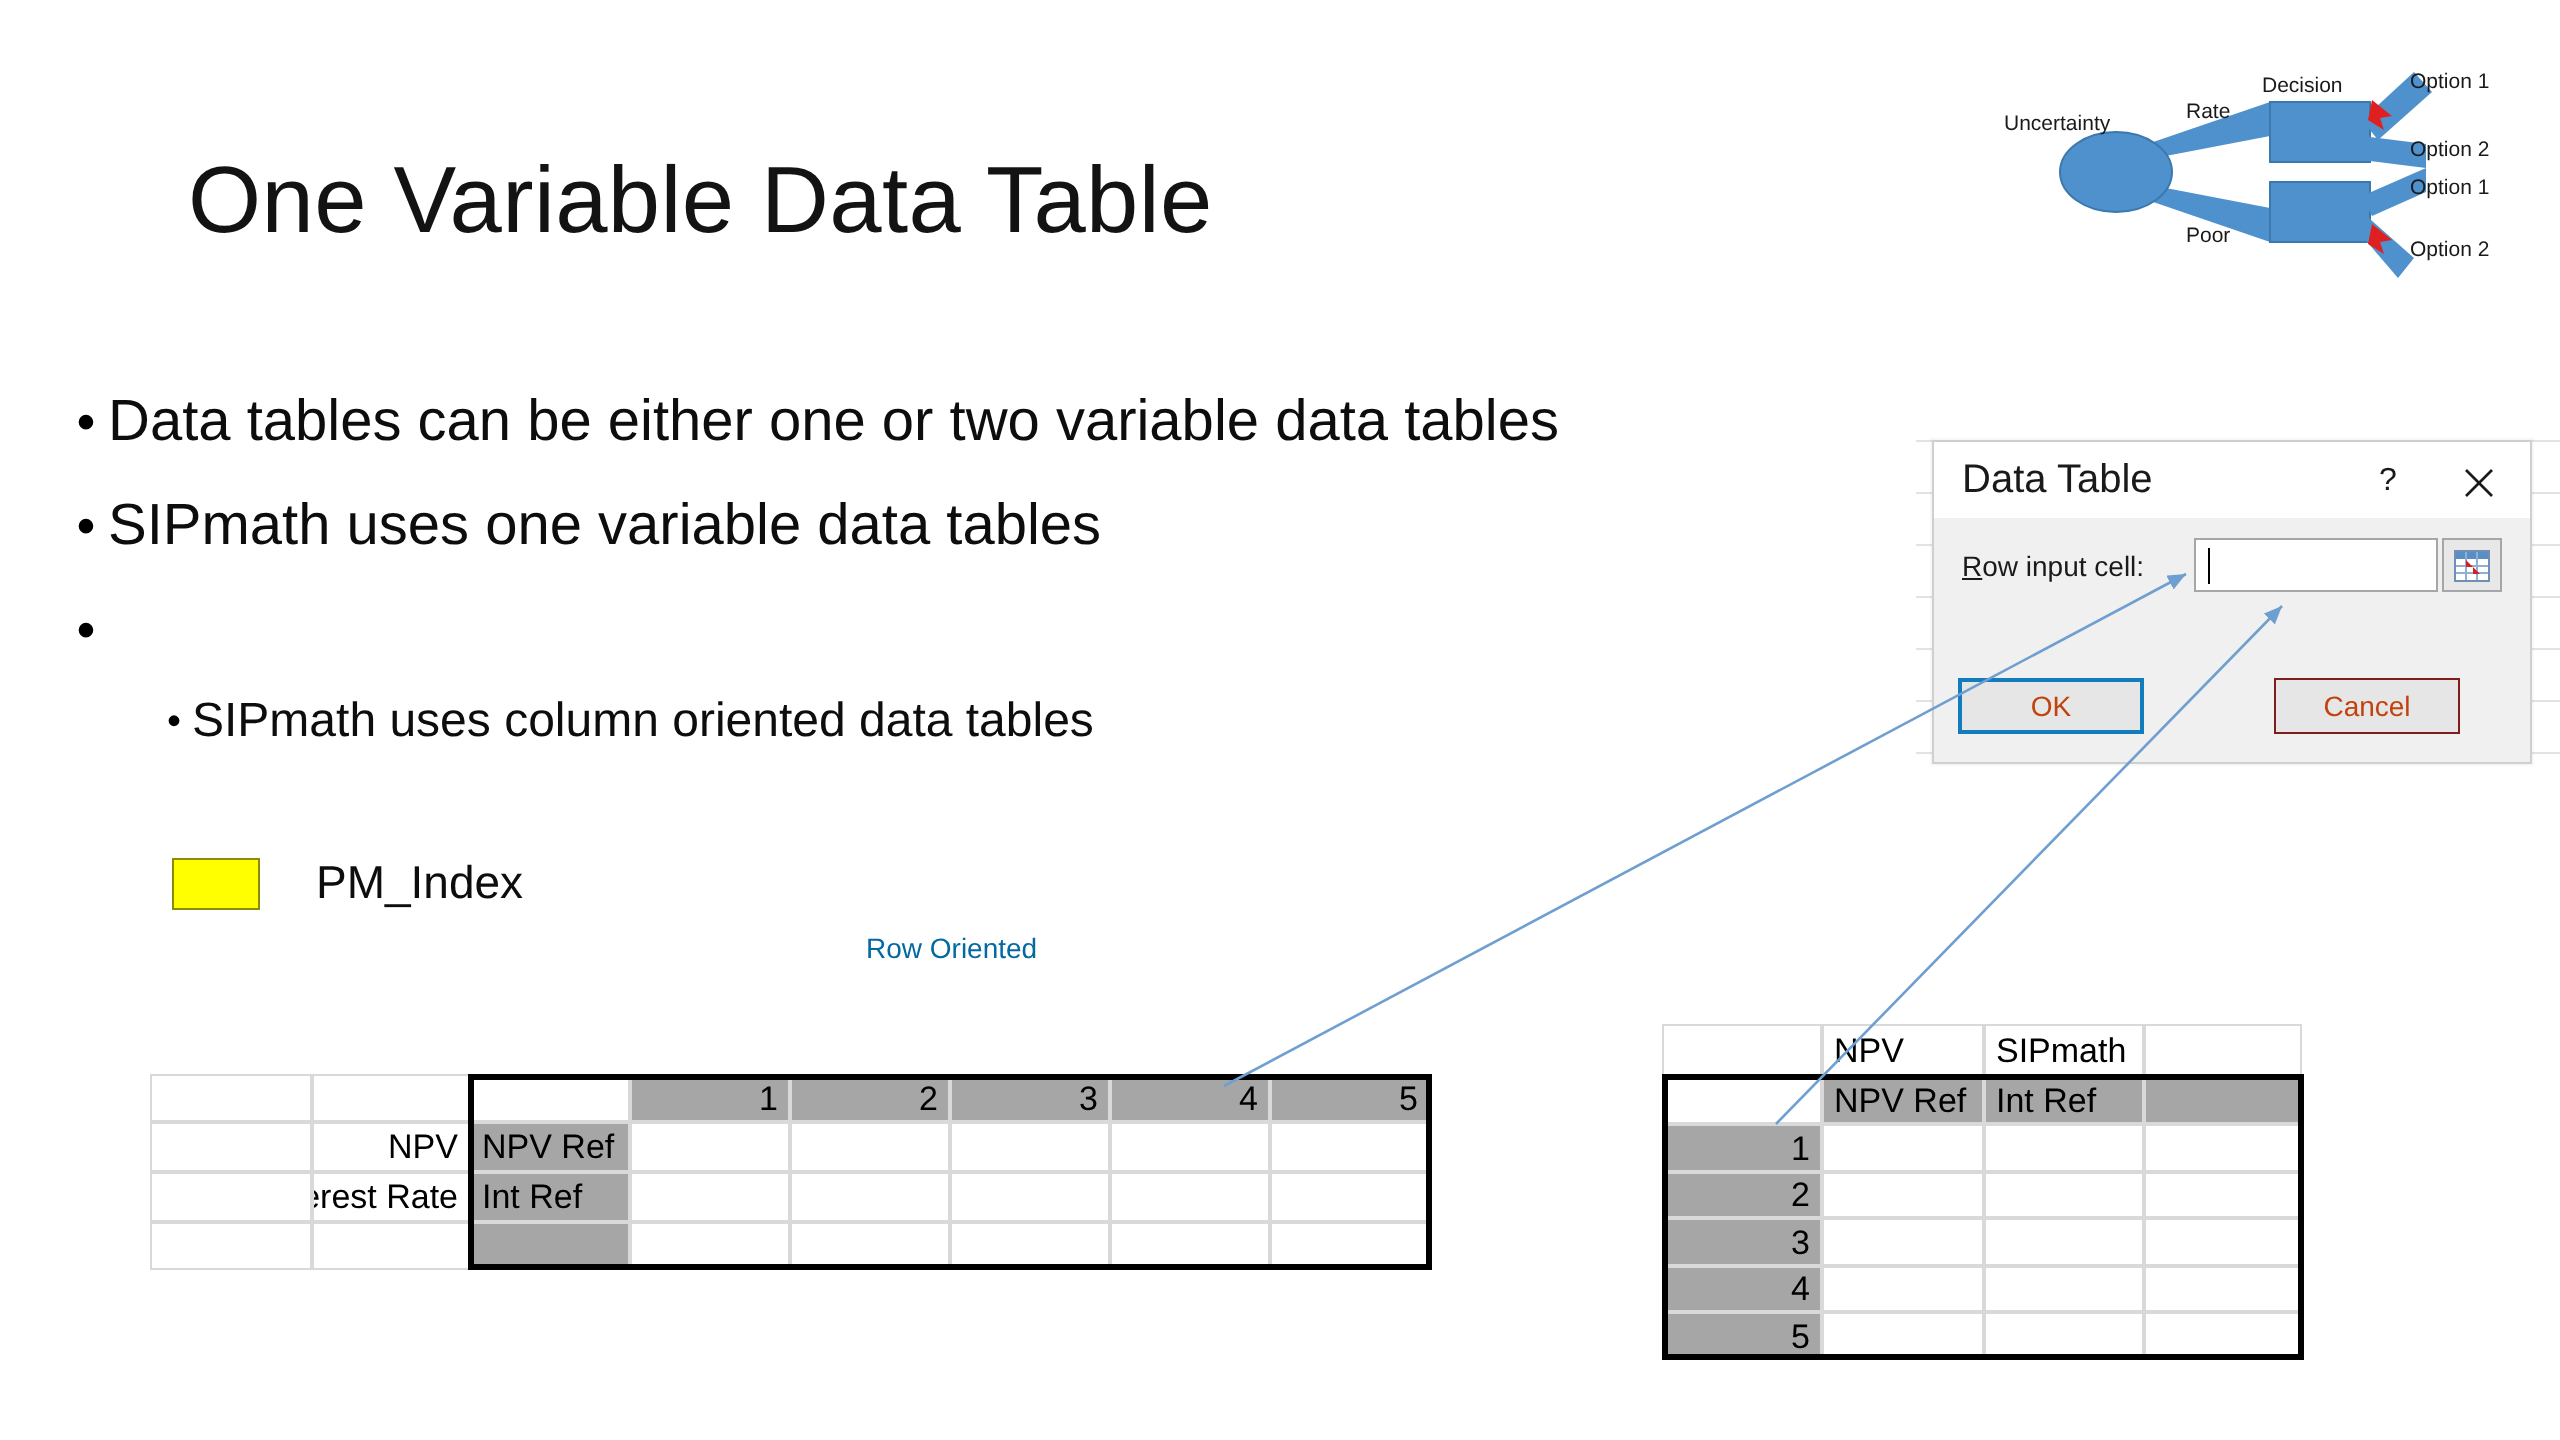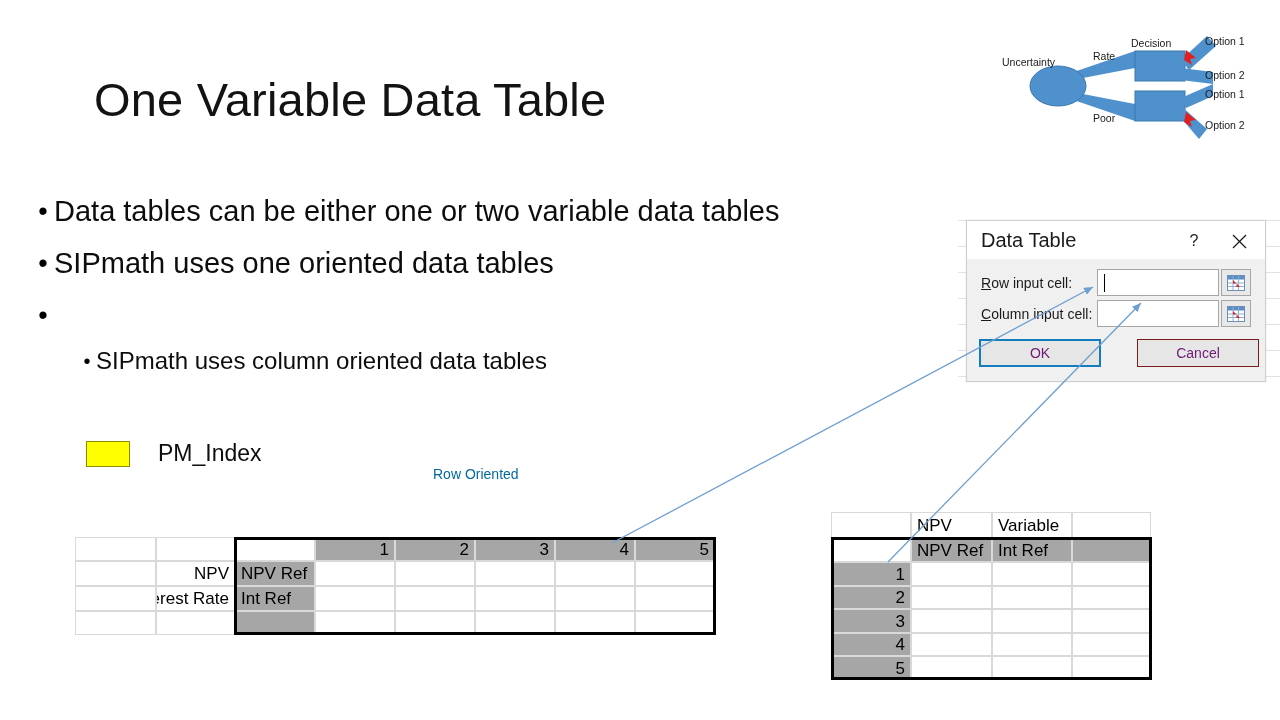--- a/index.html
+++ b/index.html
@@ -25,21 +25,21 @@
   .bullet .dot {
     width:22px; flex:0 0 22px; font-size:27px; line-height:38px;
     text-align:center; color:#000;
   }
   .bullet .txt { font-size:29px; line-height:38px; color:#0d0d0d; }
   .bullet.sub { margin-left:46px; margin-top:-4px; }
   .bullet.sub .dot { font-size:20px; line-height:34px; flex:0 0 18px; width:18px; }
   .bullet.sub .txt { font-size:24px; line-height:34px; }
 
   
-  #legend { position:absolute; left:86px; top:428px; display:flex; align-items:center;margin-top:12px; }
+  #legend { position:absolute; left:86px; top:428px; display:flex; align-items:center; }
   #legend .swatch {
     width:44px; height:26px; background:#ffff00; border:1px solid #8c8c00;
   }
   #legend .label { margin-left:28px; font-size:23px; color:#0d0d0d; }
 
   
   .caption { position:absolute; font-size:14px; color:#0369a1; white-space:nowrap; }
   #caption-row { left:433px; top:466px; }
   #caption-col { left:916px; top:473px; }
 
@@ -94,23 +94,23 @@
   .field-row .fbox .caret {
     position:absolute; left:6px; top:4px; width:1px; height:18px; background:#000;
   }
   .field-row .picker {
     position:absolute; left:254px; top:0; width:30px; height:27px;
     background:#e8e8e8; border:1px solid #a6a6a6;
     display:flex; align-items:center; justify-content:center;
   }
   .btn-row { position:absolute; left:0; top:118px; width:100%; height:30px; }
   .dlgbtn {
-    position:absolute; top:0; width:122px; height:28px;
+    position:absolute; top:0; width:93px; height:28px;
     background:#e6e6e6; display:flex; align-items:center; justify-content:center;
-    font-size:14px; color:#701a75;
+    font-size:14px; color:#c2410c;
   }
   #ok-button { left:12px; border:2px solid #137cbd; }
   #cancel-button { left:170px; border:1px solid #7f1d1d; }
 
   
   #tree { position:absolute; left:1000px; top:24px; width:275px; height:124px; }
   #tree .tlabel { position:absolute; font-size:10.5px; color:#1a1a1a; white-space:nowrap; }
 
   
   #connectors { position:absolute; left:0; top:0; width:1280px; height:720px; pointer-events:none; }
@@ -122,21 +122,21 @@
 
   <div id="page-title">One Variable Data Table</div>
 
   <div id="bullets">
     <div class="bullet">
       <span class="dot">•</span>
       <span class="txt">Data tables can be either one or two variable data tables</span>
     </div>
     <div class="bullet">
       <span class="dot">•</span>
-      <span class="txt">SIPmath uses one oriented data tables</span>
+      <span class="txt">SIPmath uses one variable data tables</span>
     </div>
     <div class="bullet">
       <span class="dot">•</span>
     </div>
     <div class="bullet sub">
       <span class="dot">•</span>
       <span class="txt">SIPmath uses column oriented data tables</span>
     </div>
   </div>
 
@@ -186,21 +186,21 @@
     <div class="cell grid" style="left:400px; top:74px; width:80px; height:24px;"></div>
     <div class="cell grid" style="left:480px; top:74px; width:80px; height:24px;"></div>
     <div class="cell grid" style="left:560px; top:74px; width:80px; height:24px;"></div>
   </div>
   <div class="heavy-box" style="left:234px; top:537px; width:482px; height:98px;"></div>
 
   <div class="xl" id="column-table" style="left:831px; top:512px; width:320px; height:168px;">
 
     <div class="cell grid" style="left:0px;   top:0px; width:80px; height:26px;"></div>
     <div class="cell grid left" style="left:80px; top:0px; width:81px; height:26px;">NPV</div>
-    <div class="cell grid left" style="left:161px; top:0px; width:80px; height:26px;">Variable</div>
+    <div class="cell grid left" style="left:161px; top:0px; width:80px; height:26px;">SIPmath</div>
     <div class="cell grid" style="left:241px; top:0px; width:79px; height:26px;"></div>
 
     <div class="cell white" style="left:0px;   top:26px; width:80px; height:24px;"></div>
     <div class="cell gray left" style="left:80px; top:26px; width:81px; height:24px;">NPV Ref</div>
     <div class="cell gray left" style="left:161px; top:26px; width:80px; height:24px;">Int Ref</div>
     <div class="cell gray" style="left:241px; top:26px; width:79px; height:24px;"></div>
 
     <div class="cell gray right" style="left:0px; top:50px; width:80px; height:24px;">1</div>
     <div class="cell grid" style="left:80px;  top:50px; width:81px; height:24px;"></div>
     <div class="cell grid" style="left:161px; top:50px; width:80px; height:24px;"></div>
@@ -262,37 +262,20 @@
           <rect x="1" y="1" width="16" height="3.5" fill="#5b8ec4"></rect>
           <line x1="6" y1="1" x2="6" y2="15" stroke="#8fb0d4" stroke-width="1"></line>
           <line x1="11.5" y1="1" x2="11.5" y2="15" stroke="#8fb0d4" stroke-width="1"></line>
           <line x1="1" y1="8" x2="17" y2="8" stroke="#8fb0d4" stroke-width="1"></line>
           <line x1="1" y1="11.5" x2="17" y2="11.5" stroke="#8fb0d4" stroke-width="1"></line>
           <path d="M13 12 L6 5 L6 8.5 L9.5 8.5 L9.5 12 Z" fill="#d32020"></path>
         </svg>
       </div>
     </div>
 
-    <div class="field-row" style="top:79px;">
-      <div class="flabel"><u>C</u><span>olumn input cell:</span></div>
-      <div class="fbox">
-        <span></span>
-      </div>
-      <div class="picker">
-        <svg width="18" height="16" viewBox="0 0 18 16" aria-hidden="true">
-          <rect x="0.5" y="0.5" width="17" height="15" fill="#ffffff" stroke="#6f8fb5"></rect>
-          <rect x="1" y="1" width="16" height="3.5" fill="#5b8ec4"></rect>
-          <line x1="6" y1="1" x2="6" y2="15" stroke="#8fb0d4" stroke-width="1"></line>
-          <line x1="11.5" y1="1" x2="11.5" y2="15" stroke="#8fb0d4" stroke-width="1"></line>
-          <line x1="1" y1="8" x2="17" y2="8" stroke="#8fb0d4" stroke-width="1"></line>
-          <line x1="1" y1="11.5" x2="17" y2="11.5" stroke="#8fb0d4" stroke-width="1"></line>
-          <path d="M13 12 L6 5 L6 8.5 L9.5 8.5 L9.5 12 Z" fill="#d32020"></path>
-        </svg>
-      </div>
-    </div>
 
     <div class="btn-row">
       <div class="dlgbtn" id="ok-button">OK</div>
       <div class="dlgbtn" id="cancel-button">Cancel</div>
     </div>
   </div>
 
   <div id="tree">
     <svg width="275" height="124" viewBox="0 0 275 124" aria-hidden="true">
 

